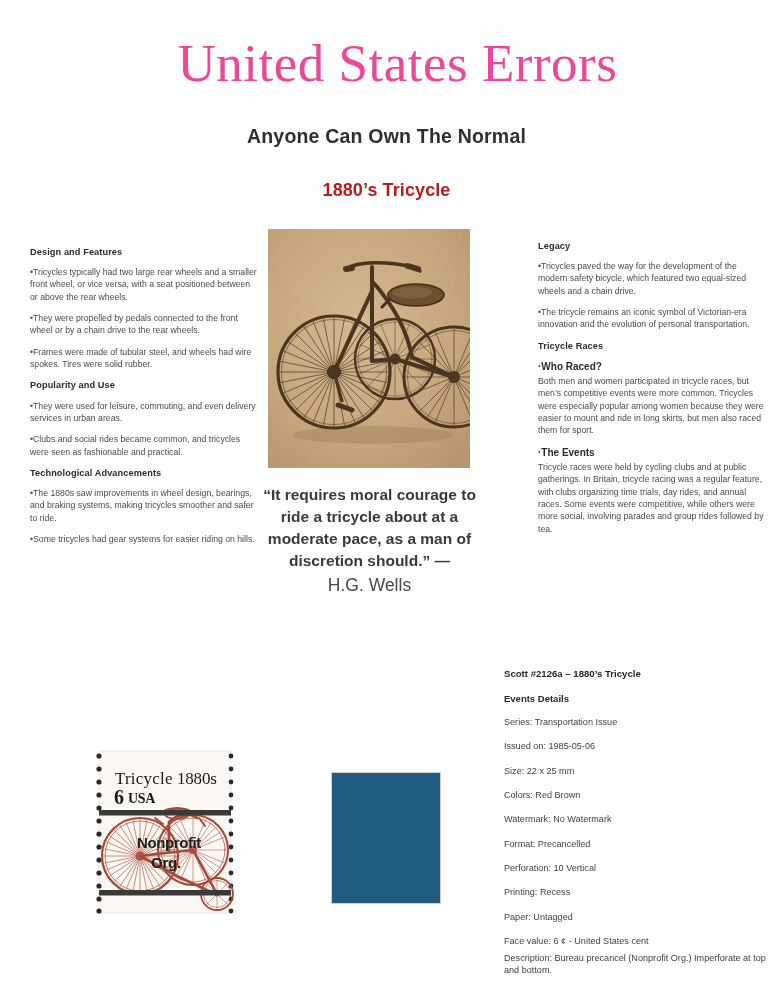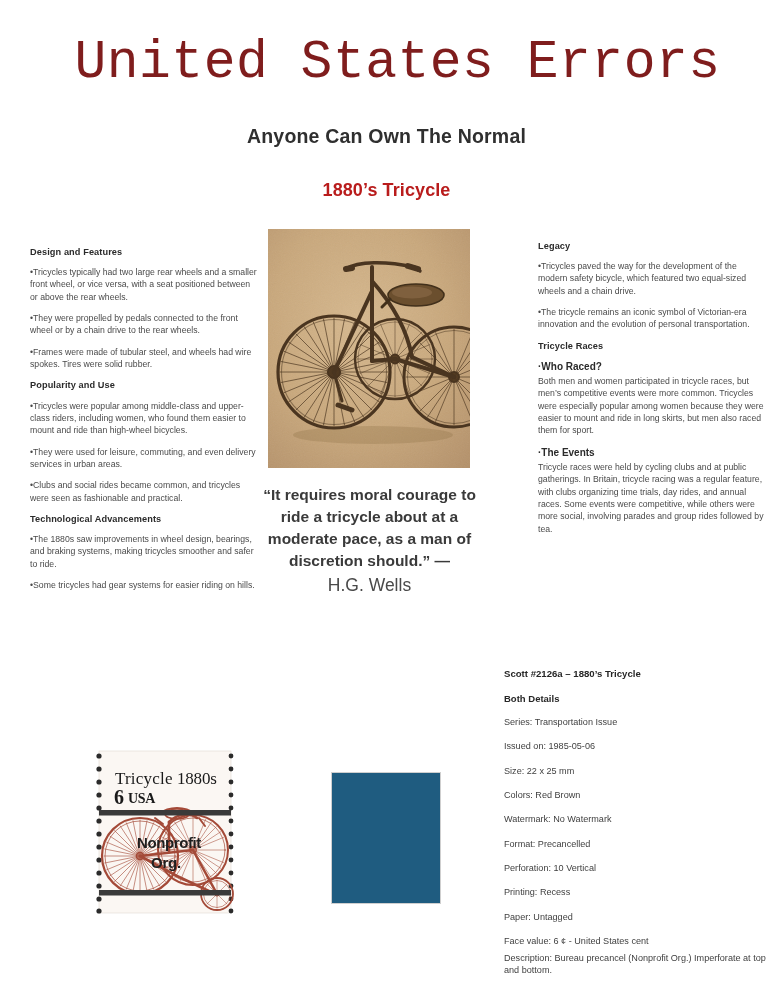--- a/index.html
+++ b/index.html
@@ -15,25 +15,25 @@
     font-family: "Liberation Sans", sans-serif;
     color: #3a3a3a;
     -webkit-font-smoothing: antialiased;
   }
 
   
   .page-title {
     position: absolute;
     left: 0; right: 0; top: 36px;
     text-align: center;
-    font-family: Liberation Mono, monospace;
+    font-family: Liberation Serif, serif;
     font-size: 53px;
     line-height: 1.05;
     letter-spacing: 0.5px;
-    color: #7f1d1d;
+    color: #ec4899;
     font-weight: 400;
     padding-left: 22px;
   }
   .page-subtitle {
     position: absolute;
     left: 0; right: 0; top: 125px;
     text-align: center;
     font-size: 19.5px;
     font-weight: 600;
     letter-spacing: 0.2px;
@@ -168,21 +168,20 @@
 <div class="page-subtitle">Anyone Can Own The Normal</div>
 <div class="section-title">1880’s Tricycle</div>
 
 <div class="col col-left">
   <h3>Design and Features</h3>
   <p>•Tricycles typically had two large rear wheels and a smaller front wheel, or vice versa, with a seat positioned between or above the rear wheels.</p>
   <p>•They were propelled by pedals connected to the front wheel or by a chain drive to the rear wheels.</p>
   <p>•Frames were made of tubular steel, and wheels had wire spokes. Tires were solid rubber.</p>
 
   <h3 class="spaced">Popularity and Use</h3>
-  <p>•Tricycles were popular among middle-class and upper-class riders, including women, who found them easier to mount and ride than high-wheel bicycles.</p>
   <p>•They were used for leisure, commuting, and even delivery services in urban areas.</p>
   <p>•Clubs and social rides became common, and tricycles were seen as fashionable and practical.</p>
 
   <h3 class="spaced">Technological Advancements</h3>
   <p>•The 1880s saw improvements in wheel design, bearings, and braking systems, making tricycles smoother and safer to ride.</p>
   <p>•Some tricycles had gear systems for easier riding on hills.</p>
 </div>
 
 <div class="col col-right">
   <h3>Legacy</h3>
@@ -442,21 +441,21 @@
 
     <text x="52" y="100" font-family="'Liberation Sans', sans-serif" font-size="15" font-weight="700" fill="#1f1f1f" letter-spacing="-0.4">Nonprofit</text>
     <text x="66" y="120" font-family="'Liberation Sans', sans-serif" font-size="15" font-weight="700" fill="#1f1f1f" letter-spacing="-0.2">Org.</text>
   </svg>
 </div>
 
 <div class="color-swatch" style="background: rgb(31, 92, 128);"></div>
 
 <div class="issue-panel">
   <div class="issue-scott">Scott #2126a – 1880’s Tricycle</div>
-  <div class="issue-heading">Both Details</div>
+  <div class="issue-heading">Events Details</div>
   <div class="issue-row">Series: Transportation Issue</div>
   <div class="issue-row">Issued on: 1985-05-06</div>
   <div class="issue-row">Size:  22 x 25 mm</div>
   <div class="issue-row">Colors:  Red Brown</div>
   <div class="issue-row">Watermark:  No Watermark</div>
   <div class="issue-row">Format: Precancelled</div>
   <div class="issue-row">Perforation:  10 Vertical</div>
   <div class="issue-row">Printing:  Recess</div>
   <div class="issue-row">Paper:  Untagged</div>
   <div class="issue-row face">Face value:  6 ¢ - United States cent</div>

